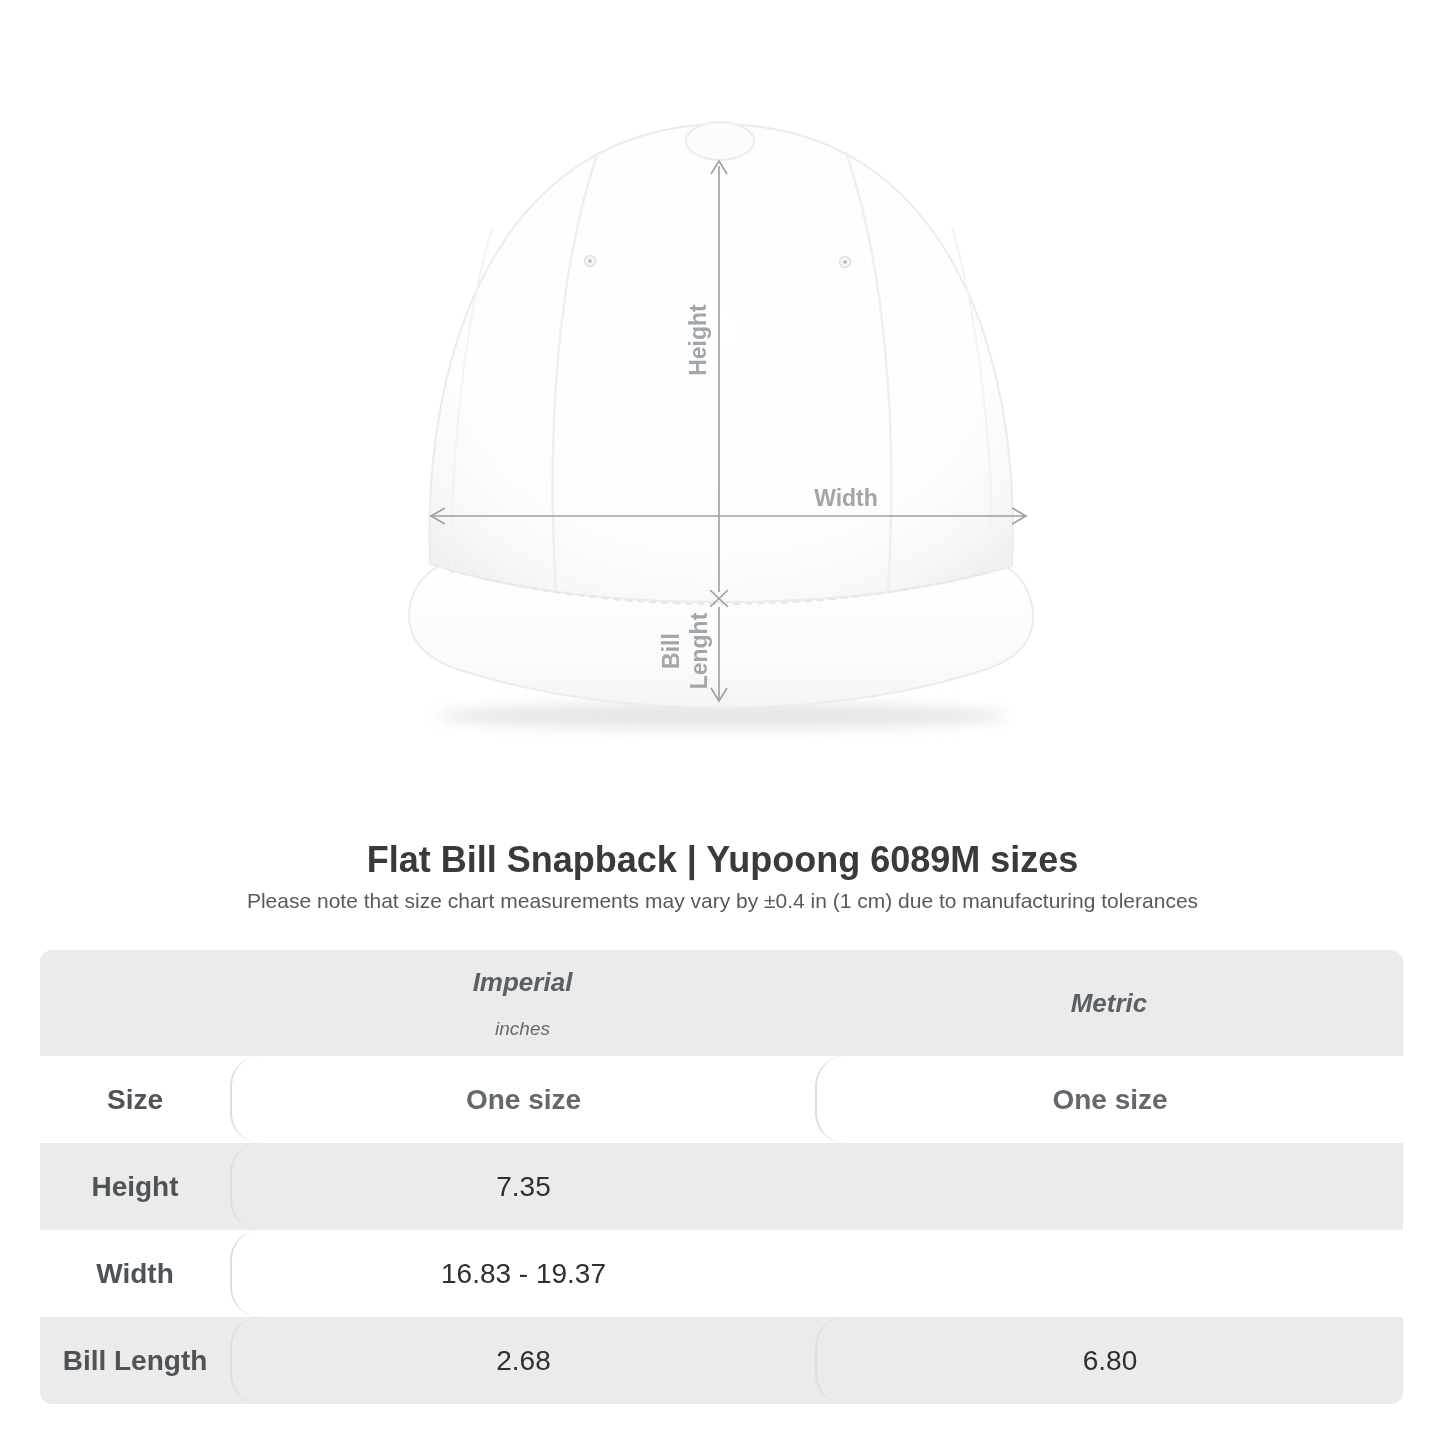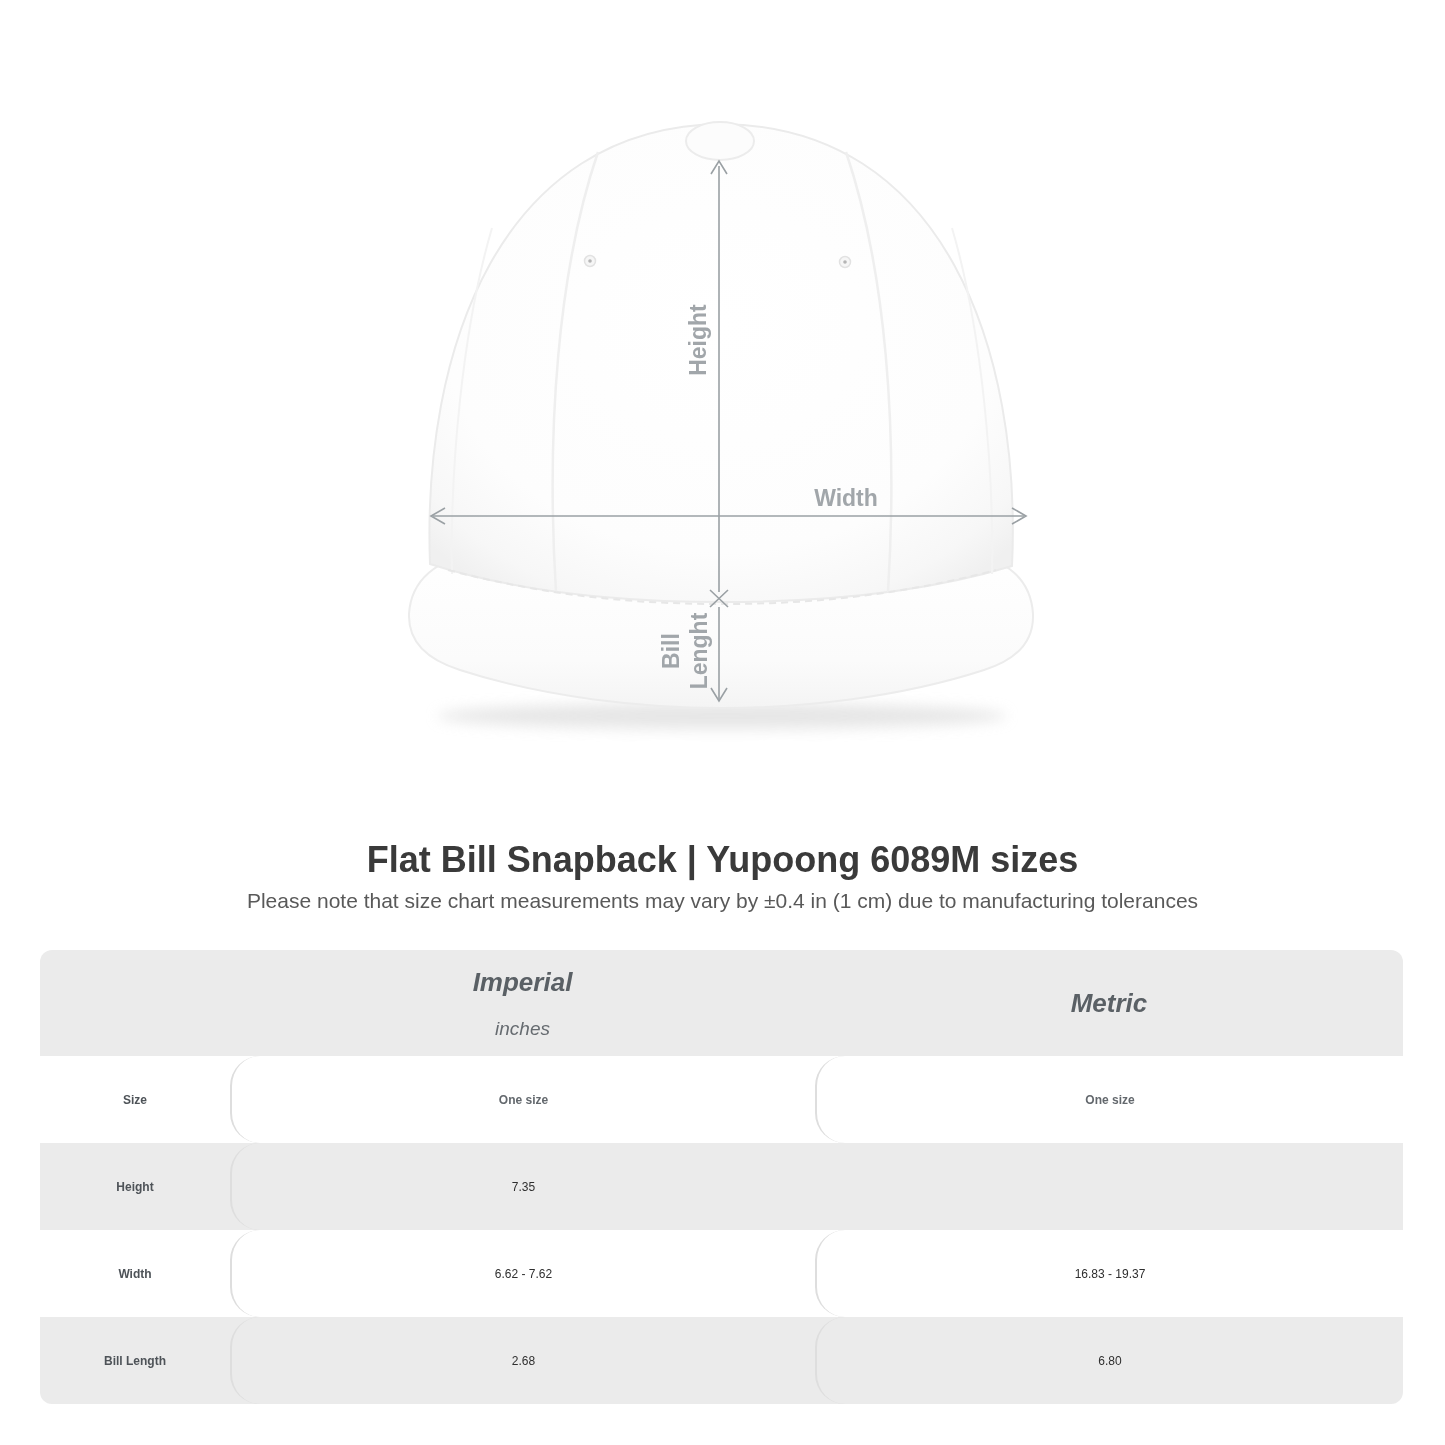--- a/index.html
+++ b/index.html
@@ -36,21 +36,21 @@
   .col-head{text-align:center;}
   .col-title{font-size:26px;font-weight:bold;font-style:italic;color:var(--header_text);}
   .col-sub{font-size:19px;font-style:italic;color:var(--header_sub_text);margin-top:20px;}
   .trow{
     display:grid;grid-template-columns:190px 585px 588px;height:87px;background:#ffffff;
   }
   .trow.alt{background:var(--stripe);}
   .trow.last{border-radius:0 0 12px 12px;overflow:hidden;}
   .cell{
     display:flex;align-items:center;justify-content:center;height:100%;
-    font-size:12px;color:var(--value_text);text-align:left;
+    font-size:28px;color:var(--value_text);text-align:left;
   }
   .cell.sep{border-left:2px solid var(--divider);border-radius:30px;}
   .row-label{font-weight:bold;color:var(--row_label_text);}
   .value-bold{font-weight:bold;color:var(--value_bold_text);}
 </style>
 </head>
 <body>
 
 <div class="hat-wrap">
   <svg width="1445" height="820" viewBox="0 0 1445 820">
@@ -144,21 +144,20 @@
     <div class="cell sep value-bold">One size</div>
   </div>
 
   <div class="trow alt">
     <div class="cell row-label">Height</div>
     <div class="cell sep">7.35</div>
   </div>
 
   <div class="trow">
     <div class="cell row-label">Width</div>
-    <div class="cell sep">6.62 - 7.62</div>
     <div class="cell sep">16.83 - 19.37</div>
   </div>
 
   <div class="trow alt last">
     <div class="cell row-label">Bill Length</div>
     <div class="cell sep">2.68</div>
     <div class="cell sep">6.80</div>
   </div>
 </div>
 

